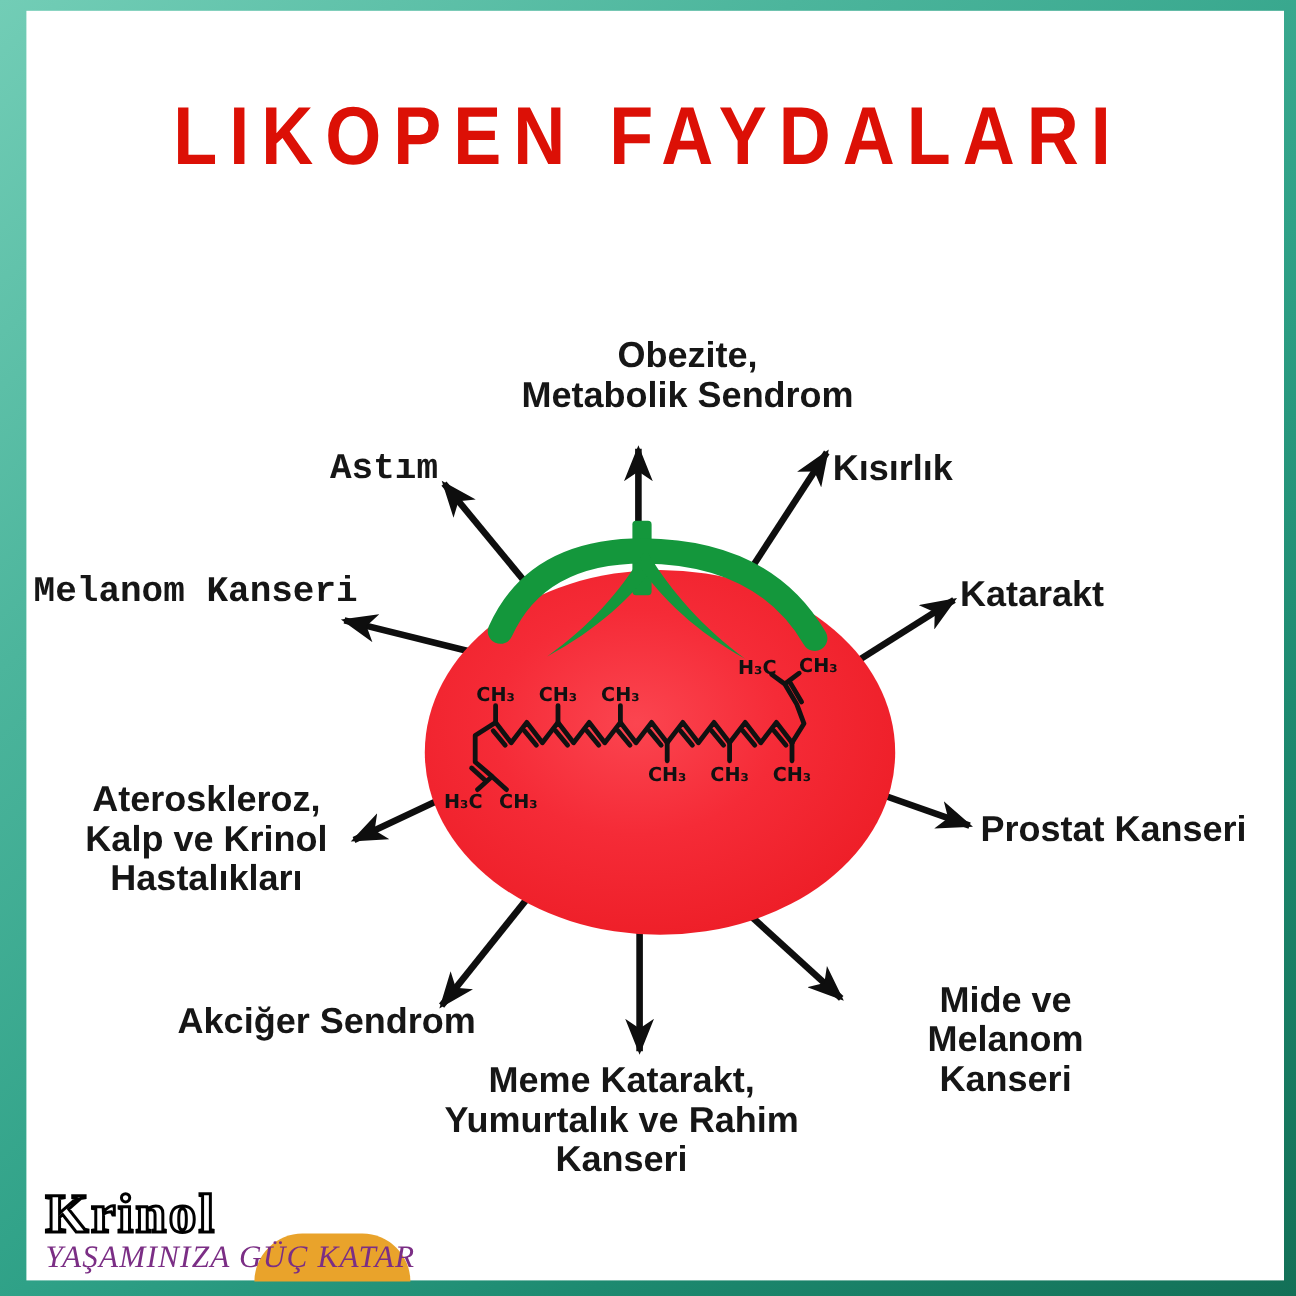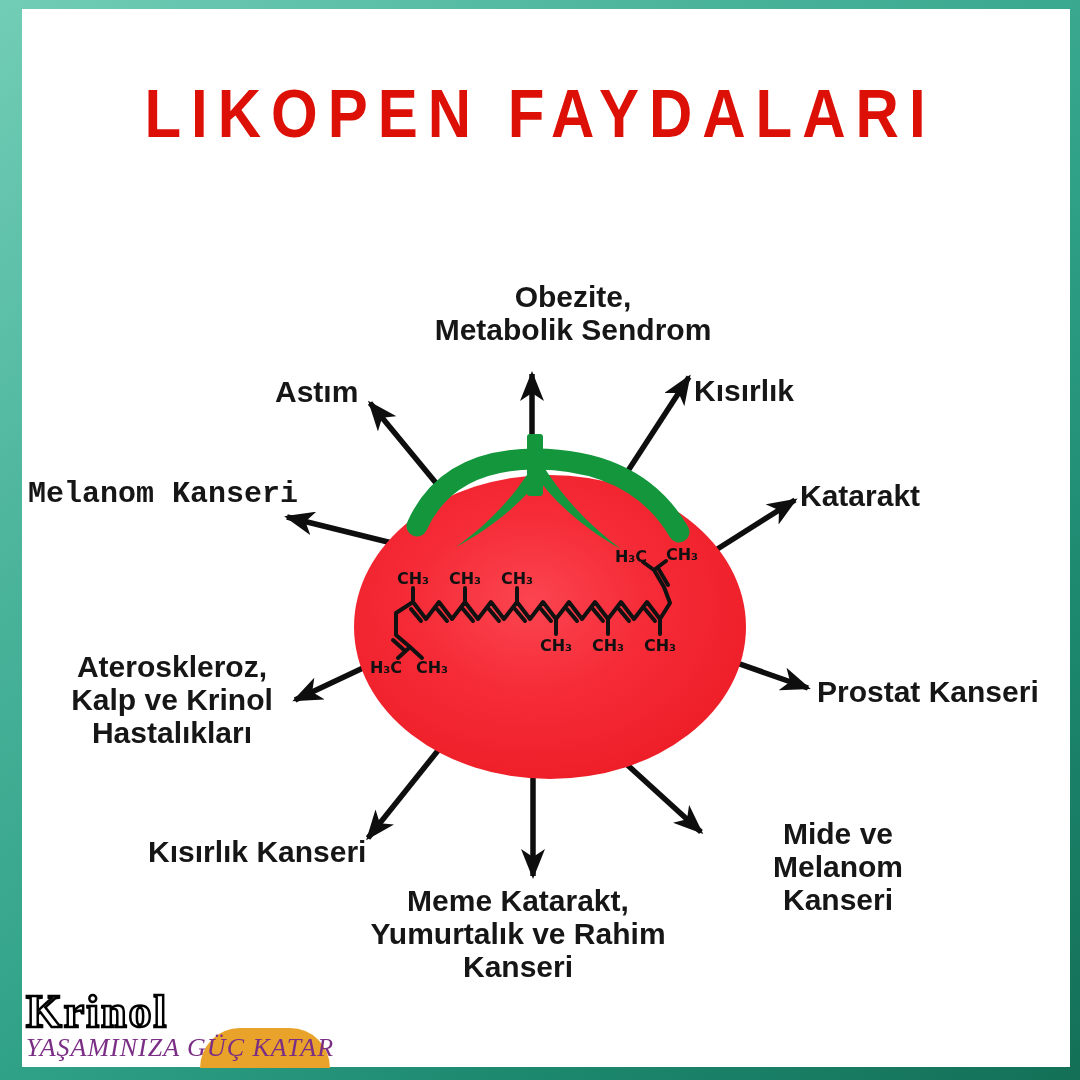--- a/index.html
+++ b/index.html
@@ -36,22 +36,22 @@
   .centered{transform:translateX(-50%);text-align:center;}
   .b0{left:525px;top:280px;margin-left:48px;}
   .b1{left:694px;top:374px;}
   .b2{left:800px;top:479px;}
   .b3{left:817px;top:675px;}
   .b4{left:838px;top:817px;}
   .b5{left:518px;top:884px;}
   .b6{left:148px;top:835px;}
   .b7{left:172px;top:650px;}
   .b8{left:28px;top:478px;font-family:Liberation Mono, monospace;}
-  .b9{left:275px;top:375px;}
-  .logo{position:absolute;left:0;top:985px;width:360px;height:83px;}
+  .b9{left:275px;top:375px;font-family:Liberation Mono, monospace;}
+  .logo{position:absolute;left:12px;top:985px;width:360px;height:83px;}
   .logo-dome{
     position:absolute;left:200px;top:43px;width:130px;height:40px;
     background:var(--logo-orange,#e9a32b);
     border-radius:65px 65px 0 0;
   }
   .logo-name{
     position:absolute;left:26px;top:0px;
     font-family:"Liberation Serif",serif;
     font-weight:bold;
     font-size:46px;
@@ -163,21 +163,21 @@
   <div class="benefit b0 centered">Obezite,
 Metabolik Sendrom</div>
   <div class="benefit b1">Kısırlık</div>
   <div class="benefit b2">Katarakt</div>
   <div class="benefit b3">Prostat Kanseri</div>
   <div class="benefit b4 centered">Mide ve Melanom
 Kanseri</div>
   <div class="benefit b5 centered">Meme Katarakt,
 Yumurtalık ve Rahim
 Kanseri</div>
-  <div class="benefit b6">Kısırlık Kanseri</div>
+  <div class="benefit b6">Akciğer Sendrom</div>
   <div class="benefit b7 centered">Ateroskleroz,
 Kalp ve Krinol
 Hastalıkları</div>
   <div class="benefit b8">Melanom Kanseri</div>
   <div class="benefit b9">Astım</div>
 
   <div class="logo">
     <div class="logo-dome"></div>
     <div class="logo-name">Krinol</div>
     <div class="logo-tagline">YAŞAMINIZA GÜÇ KATAR</div>

